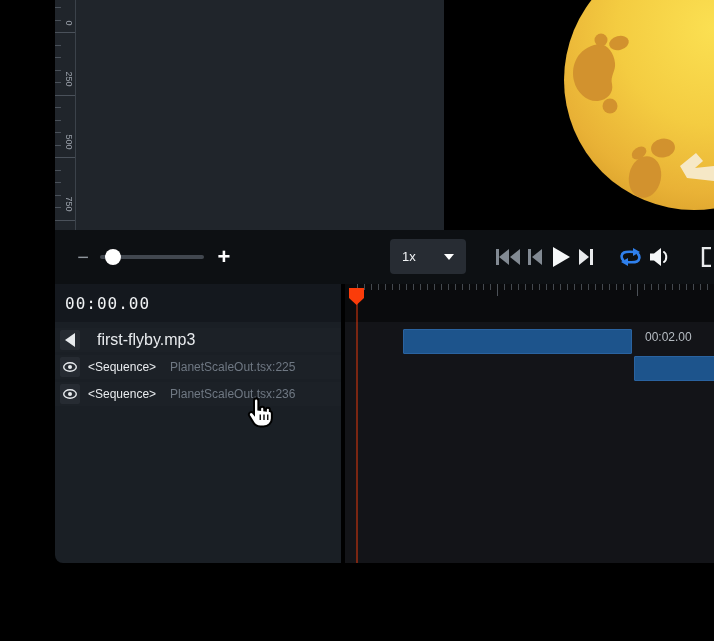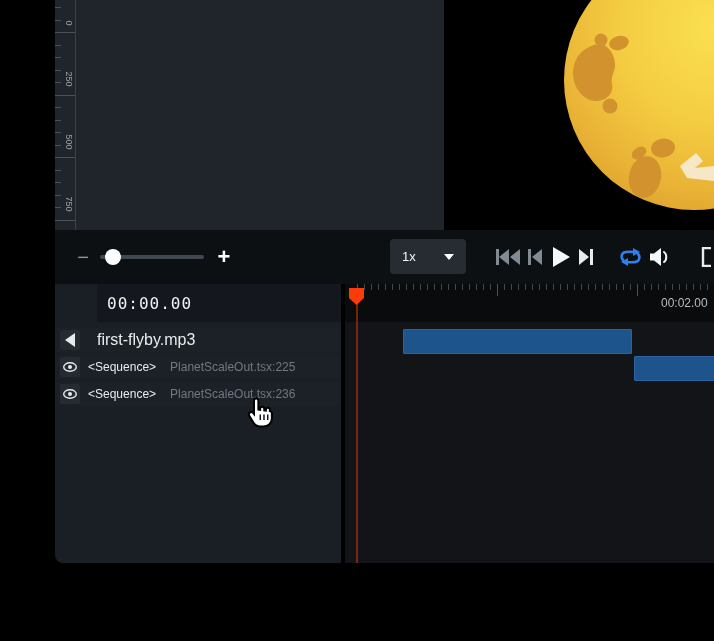--- a/index.html
+++ b/index.html
@@ -31,21 +31,21 @@
     display:flex;align-items:center;justify-content:space-between;
     color:#f2f4f6;font-size:13px;padding:0 12px;box-sizing:border-box;cursor:pointer;}
   .dd-zoom{left:244px;width:78px;}
   .dd-speed{left:335px;width:76px;}
   .transport{position:absolute;top:0;height:54px;display:flex;align-items:center;}
 
   
   .timeline{left:55px;top:284px;width:659px;height:279px;background:#000;}
   .left-panel{left:0;top:0;width:286px;height:279px;background:#1a1f25;
               border-bottom-left-radius:8px;overflow:hidden;}
-  .tl-header{position:absolute;left:0;top:0;width:309px;height:38px;background:#14181e;margin-left:42px;}
+  .tl-header{position:absolute;left:0;top:0;width:309px;height:38px;background:#14181e;}
   .time-display{position:absolute;left:10px;top:10px;color:#f0f2f4;
     font-family:"DejaVu Sans Mono",monospace;font-size:16px;letter-spacing:1px;font-weight:500;}
   .frame-link{position:absolute;right:9px;top:11px;color:#4993f4;font-size:13px;
     text-decoration:underline;text-underline-offset:3px;cursor:pointer;
     font-family:"DejaVu Sans Mono",monospace;}
   .track-row{position:absolute;left:0;width:286px;height:24px;background:#1c2127;
     display:flex;align-items:center;cursor:pointer;}
   .icon-box{margin-left:5px;width:20px;height:20px;background:#262b32;border-radius:2px;
     display:flex;align-items:center;justify-content:center;flex:0 0 auto;}
   .row-name{color:#e8ebee;font-size:16px;}
@@ -211,21 +211,21 @@
             <circle cx="7" cy="5" r="2" fill="#e8ebee"></circle>
           </svg>
         </span>
         <span class="row-tag">&lt;Sequence&gt;</span>
         <span class="row-src">PlanetScaleOut.tsx:236</span>
       </div>
     </div>
 
     <div class="abs tracks-area">
       <div class="tl-ruler">
-        <span class="ruler-time-label" style="left: 316px;">00:02.00</span>
+        <span class="ruler-time-label" style="left: 300px; margin-top: 34px;">00:02.00</span>
       <div class="tick sec" style="left: 12px;"></div>
           <div class="tick" style="left: 19px;"></div>
           <div class="tick" style="left: 26px;"></div>
           <div class="tick" style="left: 33px;"></div>
           <div class="tick" style="left: 40px;"></div>
           <div class="tick" style="left: 47px;"></div>
           <div class="tick" style="left: 54px;"></div>
           <div class="tick" style="left: 61px;"></div>
           <div class="tick" style="left: 68px;"></div>
           <div class="tick" style="left: 75px;"></div>

